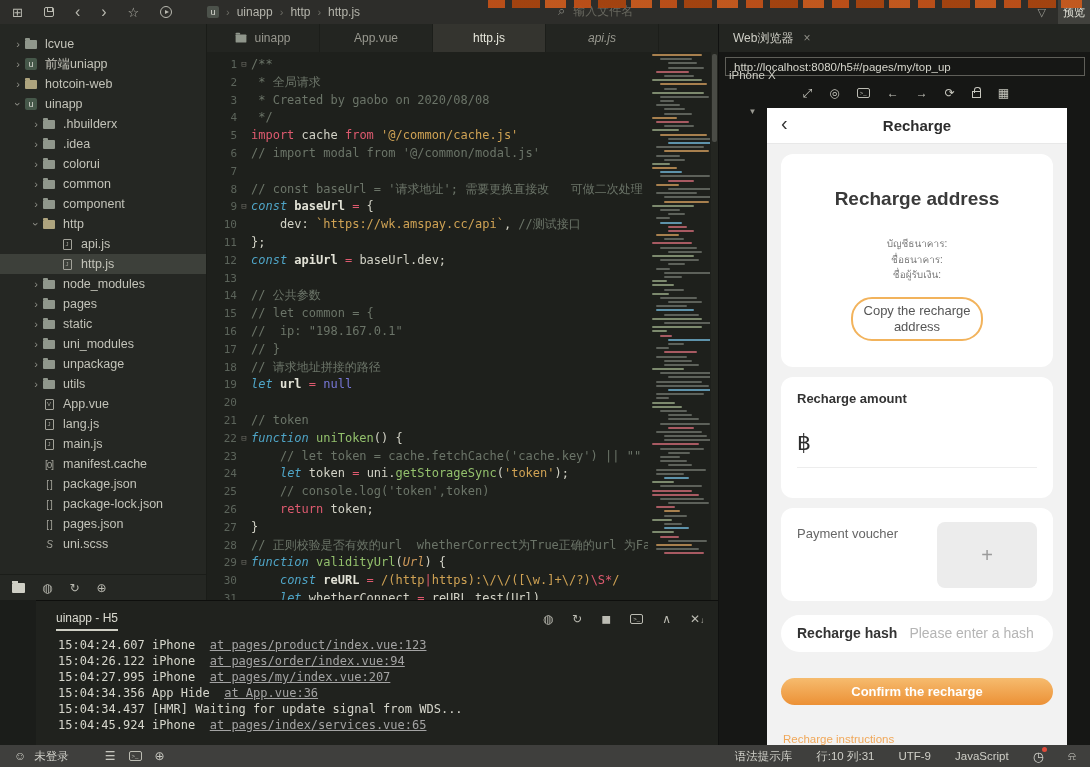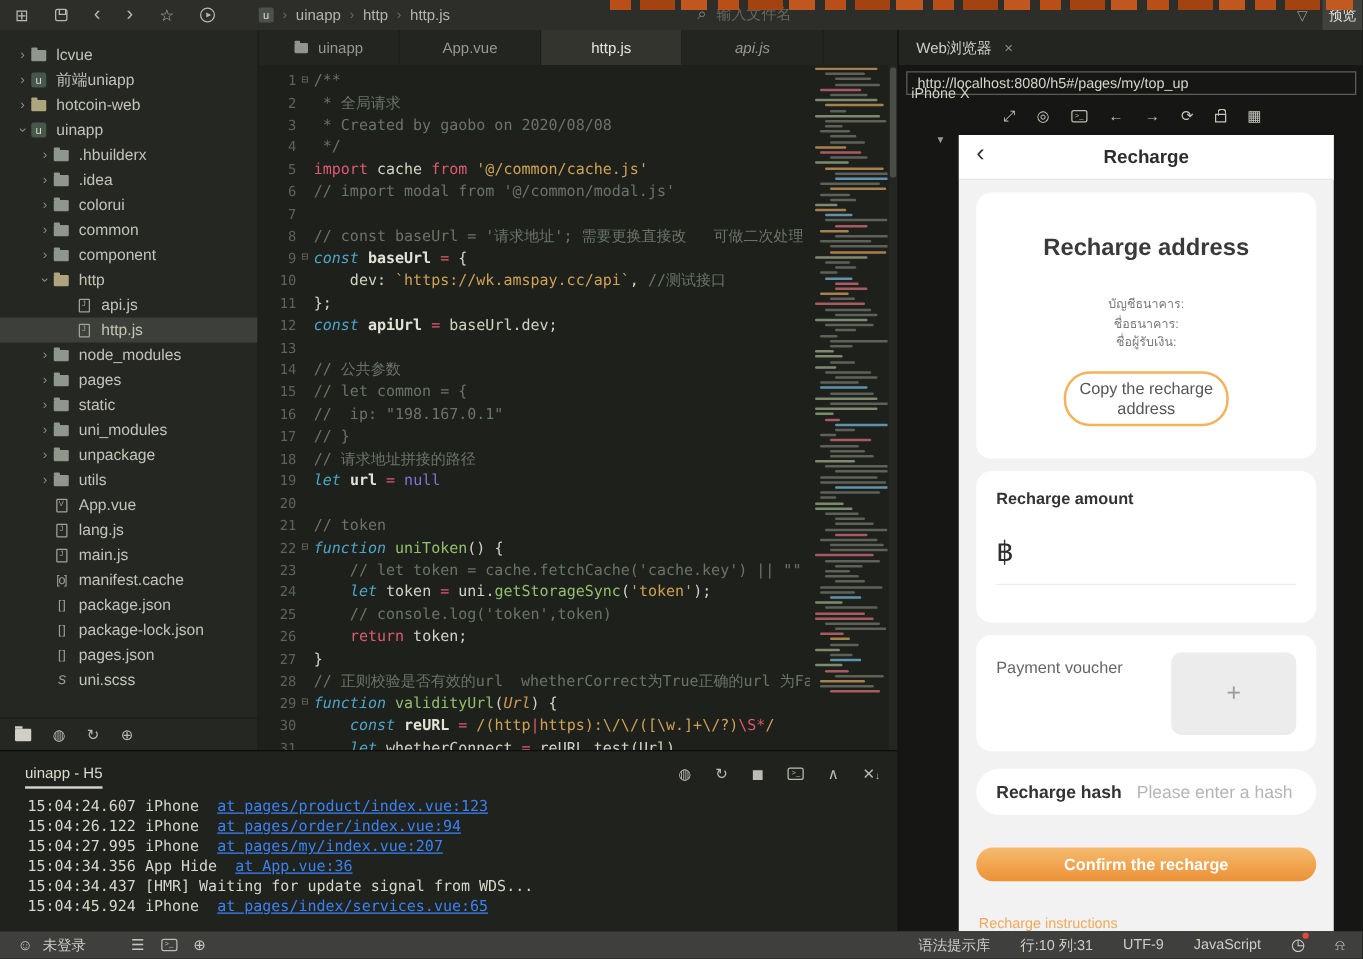--- a/index.html
+++ b/index.html
@@ -71,28 +71,28 @@
   .ct { }
   .cm{color:#6b7468;} .kw{color:#de5a6f;} .kw2{color:#4fa5c7;font-style:italic;}
   .str{color:#cfa254;} .fn{color:#93c06c;} .bd{color:#e2e2d6;font-weight:bold;}
   .op{color:#de5a6f;} .num{color:#7878d8;} .pm{color:#cf9a5a;font-style:italic;} .pl{color:#d2d2c6;}
   .minimap { position:absolute; right:8px; top:2px; width:58px; height:540px; overflow:hidden; }
   .mm-row { height:2px; margin-bottom:2.2px; border-radius:1px; }
   .vscroll { position:absolute; right:0; top:0; bottom:0; width:7px; background:#242621; }
   .vthumb { position:absolute; top:2px; left:1px; width:5px; height:88px; background:#4a4c46; border-radius:2px; }
 
   
-  .console { height:145px; background:#20221e; border-top:1px solid #0e0f0d; position:relative; }
+  .console { height:145px; background:#20221e; border-top:1px solid #0e0f0d; position:relative;margin-left:36px; }
   .con-head { height:30px; display:flex; align-items:flex-end; padding:0 14px 0 20px; }
   .con-tab { font-size:12px; color:#dcdcd2; padding-bottom:4px; border-bottom:2px solid #cfcfc5; }
   .con-icons { margin-left:auto; display:flex; gap:19px; align-items:center; color:#bcbcb3; font-size:12px; padding-bottom:5px; }
   .term-box { width:13px; height:10px; border:1px solid #bcbcb3; border-radius:2px; font-size:6px; line-height:8px; text-align:center; color:#bcbcb3; }
   .logs { padding:6px 0 0 22px; font-family:"DejaVu Sans Mono",monospace; font-size:12px; line-height:16px; color:#d6d6cc; }
   .log-line { white-space:pre; }
-  .log-link { color:#3b82f6; text-decoration:underline; }
+  .log-link { color:#a3a3a3; text-decoration:underline; }
 
   
   .browser { width:372px; background:#161715; display:flex; flex-direction:column; border-left:1px solid #101110; }
   .btabbar { height:28px; background:#232521; display:flex; align-items:center; padding-left:14px; flex:0 0 28px; }
   .btab { display:flex; gap:10px; align-items:center; font-size:12px; color:#cfcfc6; }
   .btab .x { color:#8f8f87; }
   .urlbar { margin:5px 5px 4px 6px; height:23px; border:1px solid #5f5f59; display:flex; align-items:center; }
   .urlbar input { background:transparent; border:none; outline:none; color:#d5d5cb; font-size:11.5px; padding:0 8px; width:100%; }
   .devbar { height:25px; display:flex; align-items:center; gap:17px; padding:0 10px; color:#c6c6bd; font-size:12px; flex:0 0 25px; }
   .dev-sel { display:flex; align-items:center; gap:26px; font-size:11.5px; color:#cfcfc6; margin-right:10px;flex-direction:column; }

